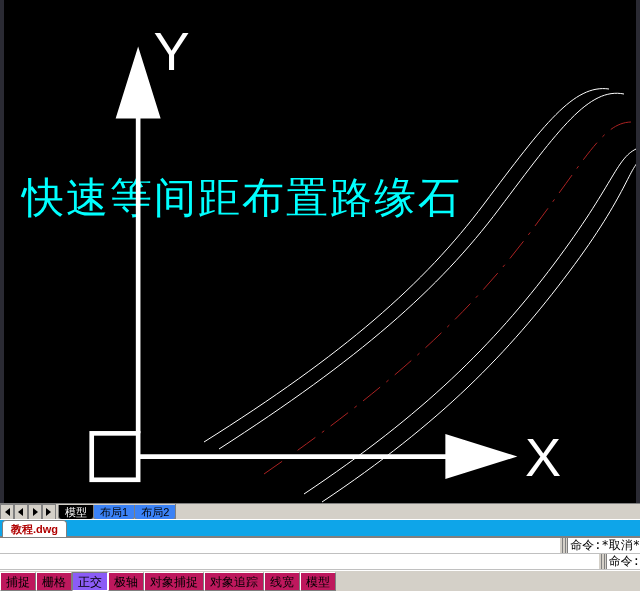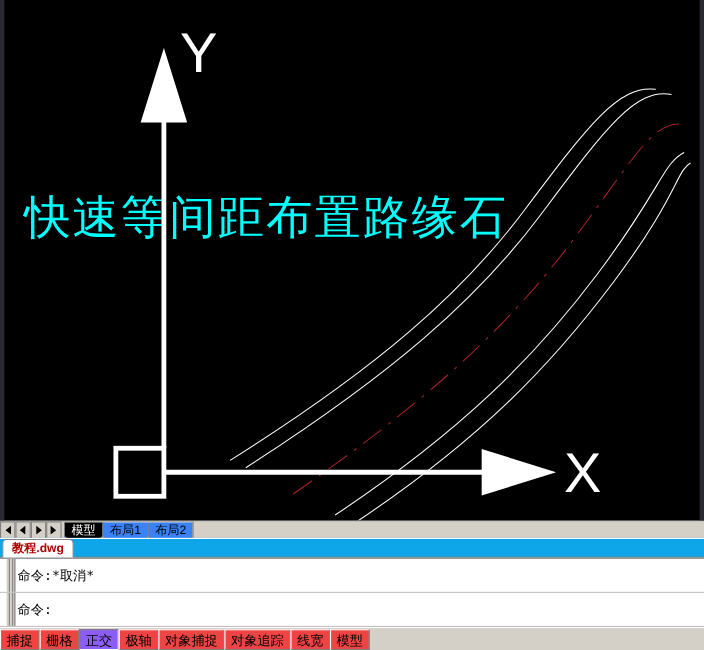--- a/index.html
+++ b/index.html
@@ -18,29 +18,29 @@
   .layout-tab { height: 15px; padding: 1px 6px 0 6px; background: #3b82f6; border: 1px solid #808080; border-top: none; border-radius: 0 0 4px 4px; margin-right: -1px; cursor: pointer; font-size: 11px; line-height: 13px; }
   .layout-tab.active { background: #000; color: #fff; }
   .nav-rest { flex: 1; background: #d4d0c8; border-left: 1px solid #808080; }
   
   .file-row { display: flex; align-items: flex-start; height: 18px; background: #0ea5e9; border-top: 1px solid #fff; border-bottom: 1px solid #808080; }
   .file-tab { height: 17px; padding: 1px 8px 0 8px; background: #fff; border: 1px solid #808080; border-bottom: none; border-radius: 4px 4px 0 0; margin-left: 2px; cursor: pointer; font-size: 11px; line-height: 14px; color: #000; }
   .file-tab.active { color: #b00000; font-weight: bold; }
   .file-tab.inactive { background: #ece9d8; color: #666; }
   
   .cmd-area { background: #fff; border-top: 1px solid #808080; }
-  .cmd-line { display: flex; align-items: center; height: 31px; border-bottom: 1px solid #c0c0c0; padding-left: 6px; font-size: 12px; font-family: "SimSun", monospace; color: #000; }
+  .cmd-line { display: flex; align-items: center; height: 16px; border-bottom: 1px solid #c0c0c0; padding-left: 6px; font-size: 12px; font-family: "SimSun", monospace; color: #000; justify-content: flex-end; }
   .cmd-handle { width: 8px; height: 100%; background: #d4d0c8; border-right: 1px solid #808080; margin-right: 2px; position: relative; }
   .cmd-handle::before, .cmd-handle::after { content:""; position:absolute; left:2px; width:1px; height:100%; background:#808080; }
   .cmd-handle::after { left: 5px; }
   
   .status-bar { display: flex; align-items: center; height: 21px; background: #d4d0c8; border-top: 1px solid #fff; }
   .coord-box { width: 218px; height: 19px; padding: 2px 4px; background: #ece9d8; border: 1px solid #808080; font-size: 12px; color: #000; margin: 1px 2px; }
   .status-toggles { display: flex; gap: 0; }
-  .toggle { height: 19px; padding: 2px 5px; background: #ef4444; border: 1px solid #808080; border-left-color:#fff; border-top-color:#fff; font-size: 12px; cursor: pointer; margin: 1px 0 1px 0; color:#000; line-height:14px; }
+  .toggle { height: 19px; padding: 2px 5px; background: #be185d; border: 1px solid #808080; border-left-color:#fff; border-top-color:#fff; font-size: 12px; cursor: pointer; margin: 1px 0 1px 0; color:#000; line-height:14px; }
   .toggle.pressed { border: 1px solid #808080; border-right-color:#fff; border-bottom-color:#fff; background: #8b5cf6; }
 </style>
 </head>
 <body>
 
 <div class="app">
 
   <div class="drawing-area">
     <svg viewBox="0 0 632 495">
 

